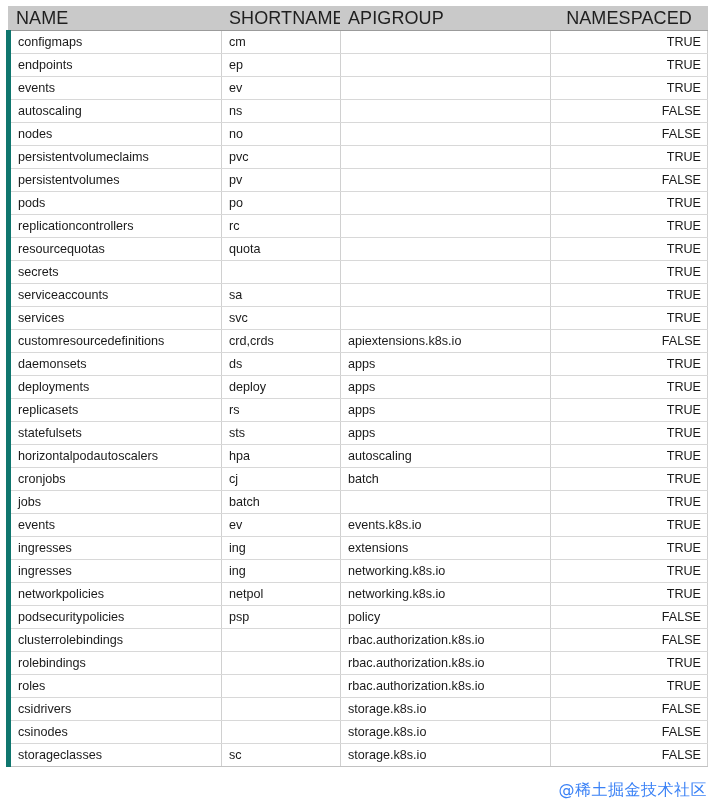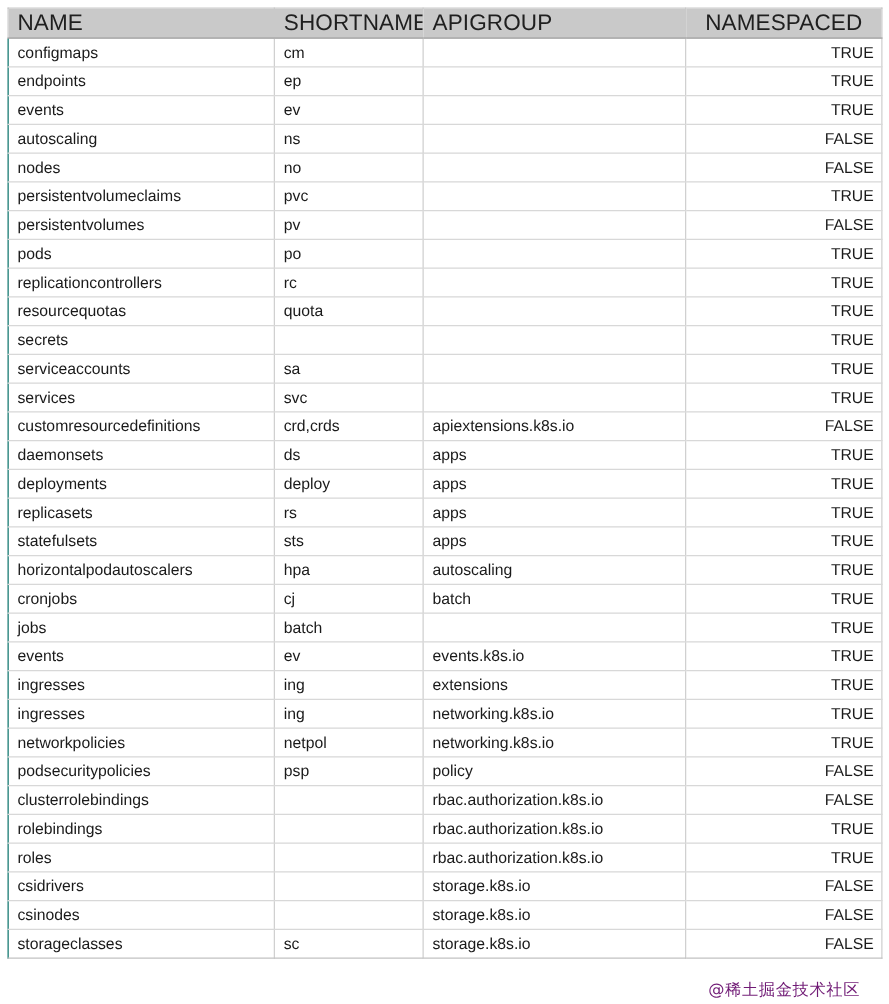--- a/index.html
+++ b/index.html
@@ -64,39 +64,39 @@
     padding: 0 0 0 7px;
     border-right: 1px solid #d0d0d0;
     border-bottom: 1px solid #d8d8d8;
     background: #ffffff;
     white-space: nowrap;
     overflow: hidden;
     text-overflow: clip;
     vertical-align: middle;
   }
   table.resource-table tbody tr td:first-child {
-    border-left: 1px solid #0f766e;
+    border-left: 5px solid #0f766e;
   }
   table.resource-table tbody td.cell-namespaced {
     text-align: right;
     padding-left: 0;
     padding-right: 6px;
   }
   table.resource-table tbody tr:last-child td {
     border-bottom: 1px solid #c2c2c2;
   }
 
   
   #watermark {
     position: absolute;
-    right: 23px;
+    right: 4px;
     bottom: 2px;
     font-family: "DejaVu Sans", sans-serif;
-    font-size: 13px;
-    color: #701a75;
+    font-size: 16px;
+    color: #3b82f6;
     letter-spacing: 0.5px;
     pointer-events: none;
     user-select: none;
     white-space: nowrap;
   }
 </style>
 </head>
 <body>
 
 <div id="resource-table-wrap">

